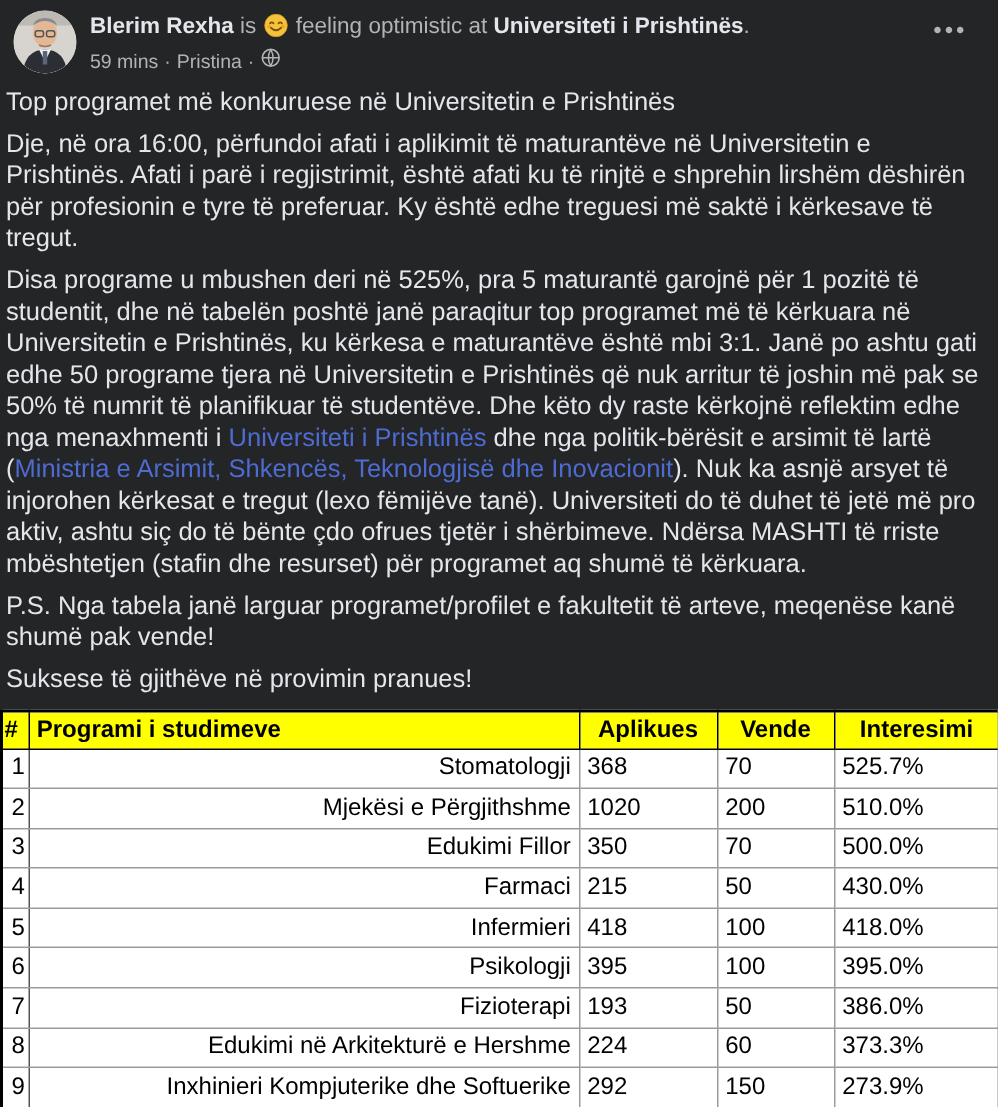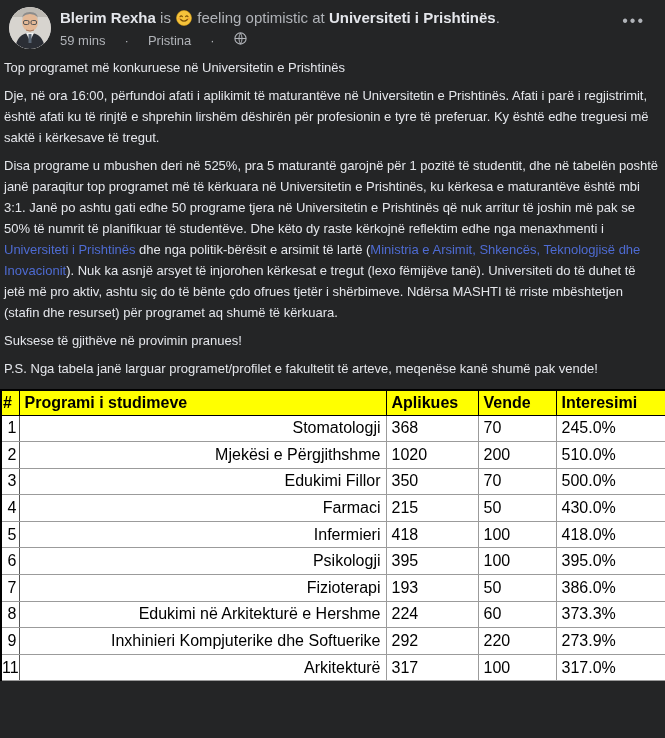--- a/index.html
+++ b/index.html
@@ -33,39 +33,39 @@
   }
   .name-line .bold { color: #e4e6eb; font-weight: bold; cursor: pointer; }
   .emoji { display: inline-block; vertical-align: -3px; margin: 0 1px; }
   .meta-line {
     font-size: 13px;
     line-height: 17px;
     color: #b0b3b8;
     margin-top: 2px;
     display: flex;
     align-items: center;
-    gap: 19px;
+    gap: 4px;
   }
   .meta-line .dot { color: #b0b3b8; }
   .globe { display: inline-block; vertical-align: middle; }
   .options-btn {
     position: absolute;
     top: 8px; right: 14px;
     color: #b0b3b8;
     font-size: 16px;
     letter-spacing: 2px;
     cursor: pointer;
     padding: 4px 6px;
     border-radius: 6px;
   }
   
   .post-body {
     padding: 4px 5px 0 4px;
     color: #e4e6eb;
-    font-size: 13px;
+    font-size: 17px;
     line-height: 21px;
   }
   .post-body p { margin-bottom: 7px; }
   .post-body .link {
     color: #4e6bd2;
     cursor: pointer;
     text-decoration: none;
   }
   
   .table-wrap { margin-top: 10px; }
@@ -89,21 +89,21 @@
     font-weight: bold;
     font-size: 16px;
     height: 25px;
     border: 1px solid #000;
     padding: 1px 5px;
     white-space: nowrap;
     overflow: hidden;
   }
   table.programs th.h-num  { text-align: left; padding-left: 1px; }
   table.programs th.h-name { text-align: left; }
-  table.programs th.h-right{ text-align: left; }
+  table.programs th.h-right{ text-align: center; }
   table.programs td {
     color: #000;
     font-size: 16px;
     height: 26.6px;
     border: 1px solid #9b9b9b;
     padding: 1px 5px;
     white-space: nowrap;
     overflow: hidden;
     background: #fff;
   }
@@ -163,22 +163,22 @@
       </span>
     </div>
   </div>
   <div class="options-btn">•••</div>
 </div>
 
 <div class="post-body">
   <p>Top programet më konkuruese në Universitetin e Prishtinës</p>
   <p>Dje, në ora 16:00, përfundoi afati i aplikimit të maturantëve në Universitetin e Prishtinës. Afati i parë i regjistrimit, është afati ku të rinjtë e shprehin lirshëm dëshirën për profesionin e tyre të preferuar. Ky është edhe treguesi më saktë i kërkesave të tregut.</p>
   <p><span>Disa programe u mbushen deri në 525%, pra 5 maturantë garojnë për 1 pozitë të studentit, dhe në tabelën poshtë janë paraqitur top programet më të kërkuara në Universitetin e Prishtinës, ku kërkesa e maturantëve është mbi 3:1. Janë po ashtu gati edhe 50 programe tjera në Universitetin e Prishtinës që nuk arritur të joshin më pak se 50% të numrit të planifikuar të studentëve. Dhe këto dy raste kërkojnë reflektim edhe nga menaxhmenti i </span><span class="link">Universiteti i Prishtinës</span><span>  dhe nga politik-bërësit e arsimit të lartë (</span><span class="link">Ministria e Arsimit, Shkencës, Teknologjisë dhe Inovacionit</span><span>). Nuk ka asnjë arsyet të injorohen kërkesat e tregut (lexo fëmijëve tanë). Universiteti do të duhet të jetë më pro aktiv, ashtu siç do të bënte çdo ofrues tjetër i shërbimeve. Ndërsa MASHTI të rriste mbështetjen (stafin dhe resurset) për programet aq shumë të kërkuara.</span></p>
+  <p>P.S. Nga tabela janë larguar programet/profilet e fakultetit të arteve, meqenëse kanë shumë pak vende!</p>
   <p>Suksese të gjithëve në provimin pranues!</p>
-  <p>P.S. Nga tabela janë larguar programet/profilet e fakultetit të arteve, meqenëse kanë shumë pak vende!</p>
 </div>
 
 <div class="table-wrap">
   <table class="programs">
     <colgroup>
       <col class="c-num">
         <col class="c-name">
         <col class="c-apl">
         <col class="c-ven">
         <col class="c-int">
@@ -191,21 +191,21 @@
         <th class="h-right">Vende</th>
         <th class="h-right">Interesimi</th>
       </tr>
     </thead>
     <tbody>
         <tr>
           <td class="col-num">1</td>
           <td class="col-name">Stomatologji</td>
           <td class="col-right">368</td>
           <td class="col-right">70</td>
-          <td class="col-right">245.0%</td>
+          <td class="col-right">525.7%</td>
         </tr>
         <tr>
           <td class="col-num">2</td>
           <td class="col-name">Mjekësi e Përgjithshme</td>
           <td class="col-right">1020</td>
           <td class="col-right">200</td>
           <td class="col-right">510.0%</td>
         </tr>
         <tr>
           <td class="col-num">3</td>
@@ -246,21 +246,21 @@
           <td class="col-num">8</td>
           <td class="col-name">Edukimi në Arkitekturë e Hershme</td>
           <td class="col-right">224</td>
           <td class="col-right">60</td>
           <td class="col-right">373.3%</td>
         </tr>
         <tr>
           <td class="col-num">9</td>
           <td class="col-name">Inxhinieri Kompjuterike dhe Softuerike</td>
           <td class="col-right">292</td>
-          <td class="col-right">220</td>
+          <td class="col-right">150</td>
           <td class="col-right">273.9%</td>
         </tr>
         <tr>
           <td class="col-num">11</td>
           <td class="col-name">Arkitekturë</td>
           <td class="col-right">317</td>
           <td class="col-right">100</td>
           <td class="col-right">317.0%</td>
         </tr>
       </tbody>

